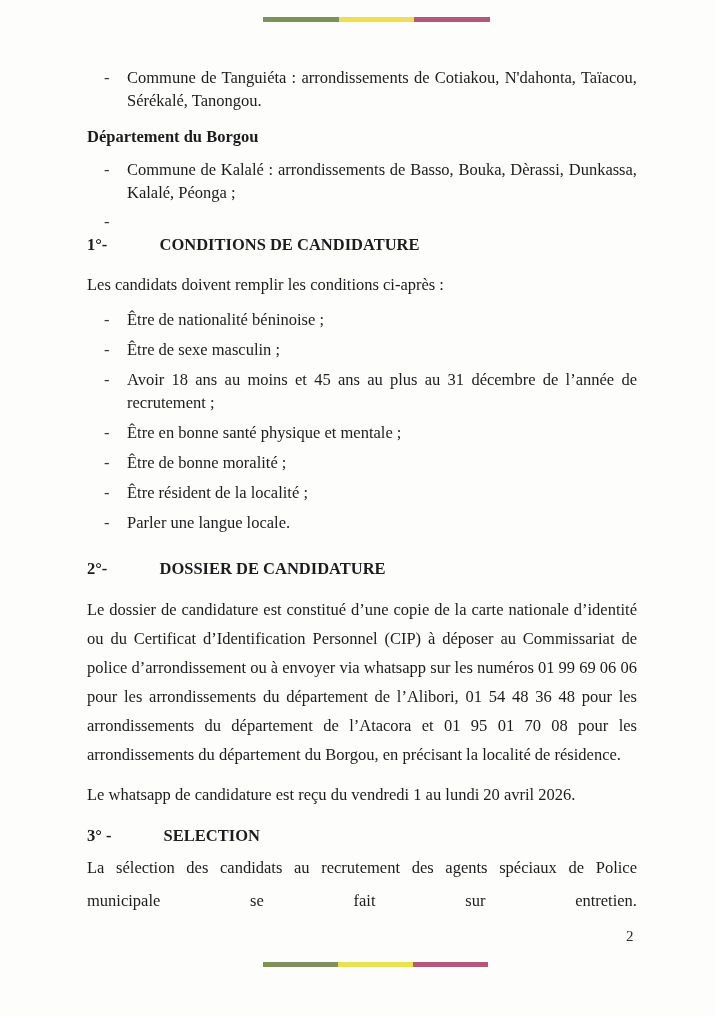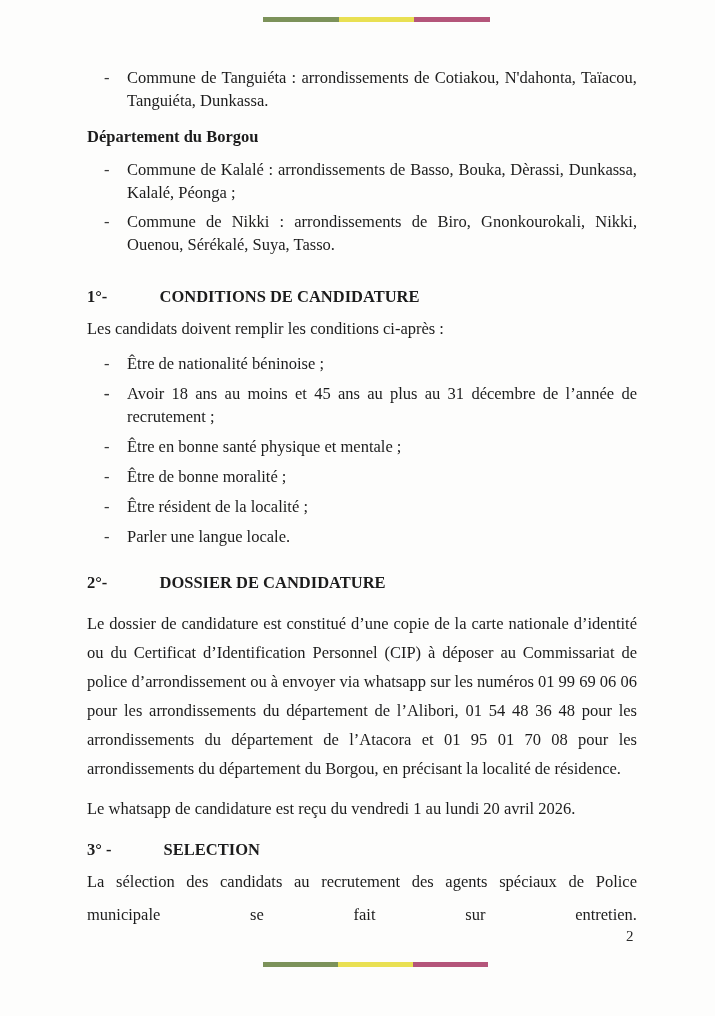--- a/index.html
+++ b/index.html
@@ -52,21 +52,21 @@
   .section-heading {
     font-weight: bold;
     line-height: 22px;
   }
   .section-heading .title-underline {
     text-decoration-thickness: 1.5px;
     text-underline-offset: 3px;
     margin-left: 48px;
   }
   #s1-heading { margin-top: 30px; }
-  #s1-intro { margin-top: 9px; line-height: 23px; }
+  #s1-intro { margin-top: 17px; line-height: 23px; }
   #conditions-list { margin-top: 12px; }
   #conditions-list .bullet-item { margin-bottom: 7px; }
   #s2-heading { margin-top: 24px; }
   #s2-paragraph {
     margin-top: 15px;
     line-height: 29px;
     text-align: justify;
   }
   #date-line { margin-top: 11px; line-height: 29px; }
   #s3-heading { margin-top: 16px; }
@@ -93,48 +93,48 @@
   <div class="flag-bar top">
     <span class="flag-seg" id="flag-top-green" style="background: rgb(124, 146, 90);"></span>
     <span class="flag-seg" id="flag-top-yellow" style="background: rgb(233, 224, 82);"></span>
     <span class="flag-seg" id="flag-top-red" style="background: rgb(180, 85, 122);"></span>
   </div>
 
   <div class="content">
 
     <div class="bullet-item">
       <span class="dash">-</span>
-      <span>Commune de Tanguiéta : arrondissements de Cotiakou, N'dahonta, Taïacou, Tanguiéta, Dunkassa.</span>
+      <span>Commune de Tanguiéta : arrondissements de Cotiakou, N'dahonta, Taïacou, Sérékalé, Tanongou.</span>
     </div>
 
     <div class="dept-heading">Département du Borgou</div>
 
     <div class="bullet-item">
       <span class="dash">-</span>
       <span>Commune de Kalalé : arrondissements de Basso, Bouka, Dèrassi, Dunkassa, Kalalé, Péonga ;</span>
     </div>
 
     <div class="bullet-item">
       <span class="dash">-</span>
-      <span>Commune de Nikki : arrondissements de Biro, Gnonkourokali, Nikki, Ouenou, Sérékalé, Suya, Tasso.</span>
     </div>
 
     <div class="section-heading" id="s1-heading">
       <span>1°- </span><span class="title-underline">CONDITIONS DE CANDIDATURE</span>
     </div>
 
     <div id="s1-intro">Les candidats doivent remplir les conditions ci-après :</div>
 
     <div id="conditions-list">
       <div class="bullet-item">
         <span class="dash">-</span>
         <span>Être de nationalité béninoise ;</span>
       </div>
       <div class="bullet-item">
         <span class="dash">-</span>
+        <span>Être de sexe masculin ;</span>
       </div>
       <div class="bullet-item">
         <span class="dash">-</span>
         <span>Avoir 18 ans au moins et 45 ans au plus au 31 décembre de l’année de recrutement ;</span>
       </div>
       <div class="bullet-item">
         <span class="dash">-</span>
         <span>Être en bonne santé physique et mentale ;</span>
       </div>
       <div class="bullet-item">

